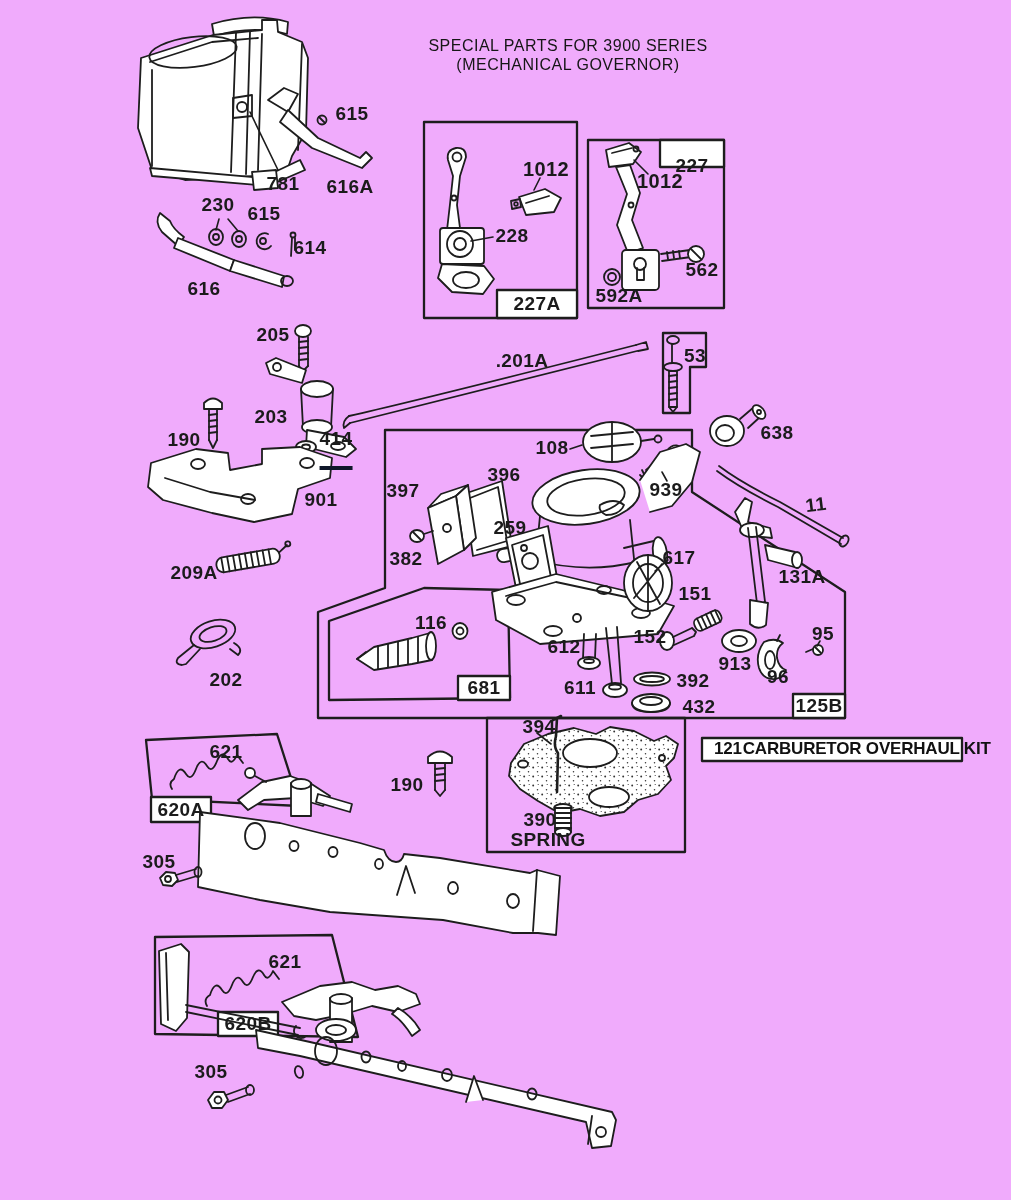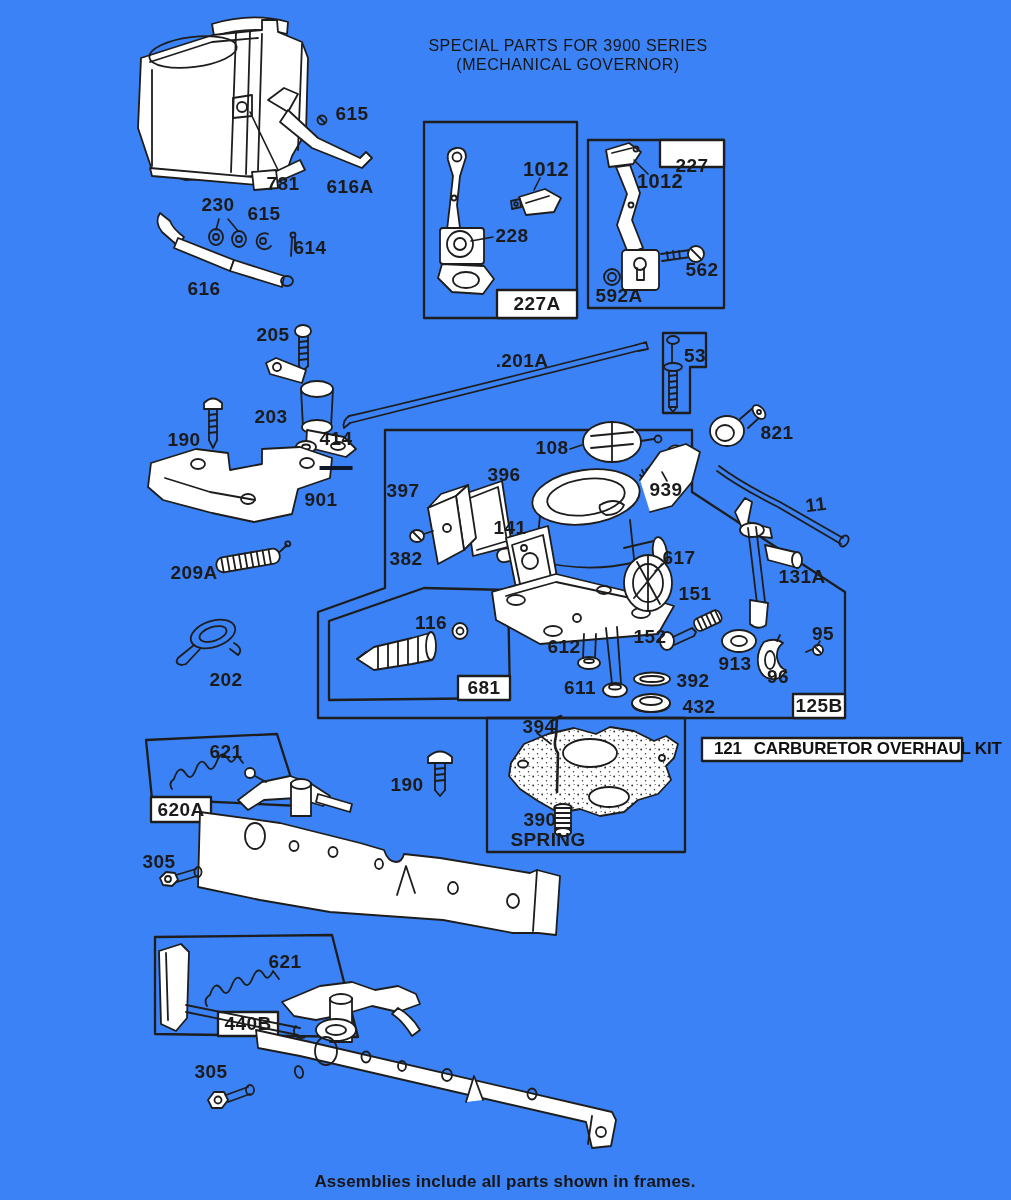--- a/index.html
+++ b/index.html
@@ -1,31 +1,31 @@
 <!DOCTYPE html>
 <html><head>
 <meta charset="utf-8">
 <style>
   html,body{margin:0;padding:0;background:#e8e8e8;}
-  #page{position:relative;width:1011px;height:1200px;background:#3b82f6;overflow:hidden;
+  #page{position:relative;width:1011px;height:1200px;background:#f0abfc;overflow:hidden;
         font-family:"Liberation Sans",sans-serif;color:#1b1b1b;}
   #art{position:absolute;left:0;top:0;z-index:1;}
   .lbl{position:absolute;z-index:2;transform:translate(-50%,-50%);
        font:700 19px "Liberation Sans",sans-serif;color:#1b1b1b;
        letter-spacing:.4px;white-space:nowrap;}
   .lbl.big{font-size:20px;}
   .lbl.ul{border-bottom:4px solid #0f172a;padding-bottom:16px;}
   .lbl.tilt{transform:translate(-50%,-50%) rotate(-7deg);}
   .title{position:absolute;z-index:2;transform:translate(-50%,-50%);
          font:400 16px "Liberation Sans",sans-serif;letter-spacing:.5px;color:#161616;white-space:nowrap;}
   .footer{position:absolute;z-index:2;transform:translate(-50%,-50%);
           font:700 17px "Liberation Sans",sans-serif;letter-spacing:.2px;color:#161616;white-space:nowrap;}
   .kit{position:absolute;z-index:2;left:714px;top:749px;transform:translate(0,-50%);
        font:700 17px "Liberation Sans",sans-serif;letter-spacing:-.2px;color:#111;white-space:nowrap;}
-  .kit .num{margin-right:12px;}
+  .kit .num{margin-right:1px;}
 </style>
 </head>
 <body>
 
 <div id="page">
 
 <svg id="art" width="1011" height="1200" viewBox="0 0 1011 1200">
 <defs>
   <pattern id="speck" width="9" height="9" patternUnits="userSpaceOnUse">
     <rect width="9" height="9" fill="#ffffff" stroke="none"></rect>
@@ -411,37 +411,37 @@
 <span class="lbl big" style="left:546px;top:169px">1012</span>
 <span class="lbl" style="left:512px;top:236px">228</span>
 <span class="lbl" style="left:537px;top:304px">227A</span>
 
 <span class="lbl" style="left:692px;top:166px">227</span>
 <span class="lbl big" style="left:660px;top:181px">1012</span>
 <span class="lbl" style="left:702px;top:270px">562</span>
 <span class="lbl" style="left:619px;top:296px">592A</span>
 
 <span class="lbl" style="left:695px;top:356px">53</span>
-<span class="lbl" style="left:777px;top:433px">821</span>
+<span class="lbl" style="left:777px;top:433px">638</span>
 <span class="lbl" style="left:522px;top:361px">.201A</span>
 <span class="lbl" style="left:273px;top:335px">205</span>
 <span class="lbl" style="left:271px;top:417px">203</span>
 <span class="lbl" style="left:184px;top:440px">190</span>
 <span class="lbl ul" style="left:336px;top:449px">414</span>
 <span class="lbl" style="left:321px;top:500px">901</span>
 <span class="lbl" style="left:194px;top:573px">209A</span>
 <span class="lbl" style="left:226px;top:680px">202</span>
 
 <span class="lbl" style="left:552px;top:448px">108</span>
 <span class="lbl" style="left:666px;top:490px">939</span>
 <span class="lbl tilt" style="left:816px;top:505px">11</span>
 <span class="lbl" style="left:403px;top:491px">397</span>
 <span class="lbl" style="left:504px;top:475px">396</span>
 <span class="lbl" style="left:406px;top:559px">382</span>
-<span class="lbl" style="left:510px;top:528px">141</span>
+<span class="lbl" style="left:510px;top:528px">259</span>
 <span class="lbl" style="left:679px;top:558px">617</span>
 <span class="lbl" style="left:802px;top:577px">131A</span>
 <span class="lbl" style="left:695px;top:594px">151</span>
 <span class="lbl" style="left:431px;top:623px">116</span>
 <span class="lbl" style="left:650px;top:637px">152</span>
 <span class="lbl" style="left:735px;top:664px">913</span>
 <span class="lbl" style="left:823px;top:634px">95</span>
 <span class="lbl" style="left:778px;top:677px">96</span>
 <span class="lbl" style="left:564px;top:647px">612</span>
 <span class="lbl" style="left:580px;top:688px">611</span>
@@ -458,18 +458,17 @@
 <div class="kit">
   <span class="num">121</span><span>CARBURETOR OVERHAUL KIT</span>
 </div>
 
 <span class="lbl" style="left:226px;top:752px">621</span>
 <span class="lbl" style="left:181px;top:810px">620A</span>
 <span class="lbl" style="left:407px;top:785px">190</span>
 <span class="lbl" style="left:159px;top:862px">305</span>
 
 <span class="lbl" style="left:285px;top:962px">621</span>
-<span class="lbl" style="left:248px;top:1024px">440B</span>
+<span class="lbl" style="left:248px;top:1024px">620B</span>
 <span class="lbl" style="left:211px;top:1072px">305</span>
 
-<span class="footer" style="left:505px;top:1182px">Assemblies include all parts shown in frames.</span>
 
 </div>
 
 </body></html>

